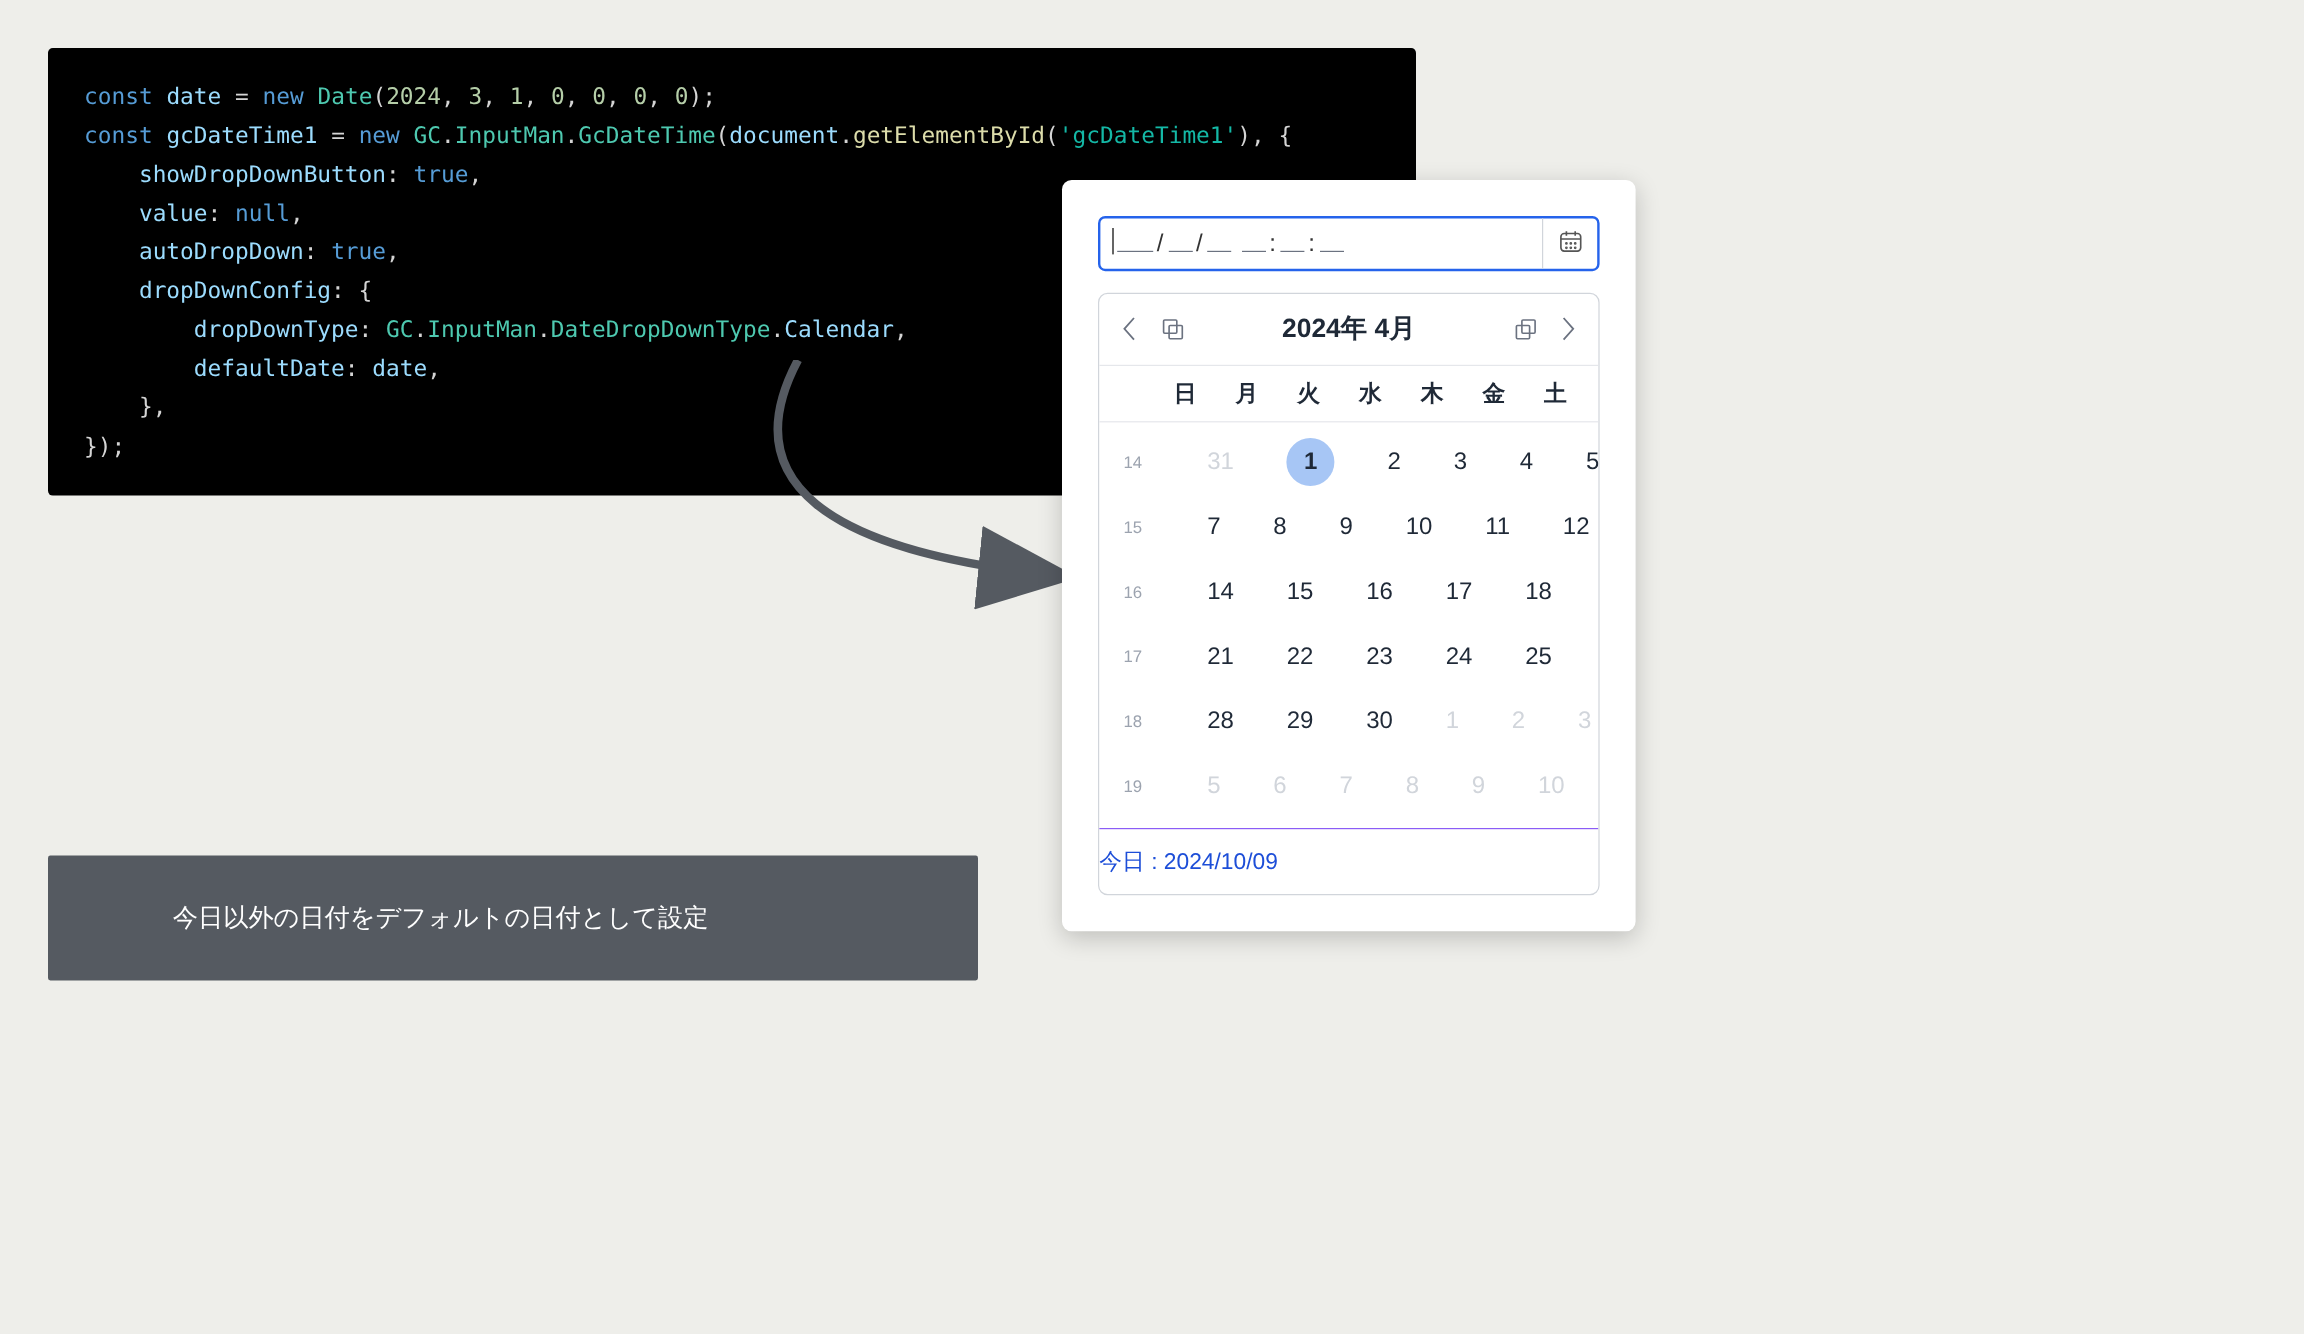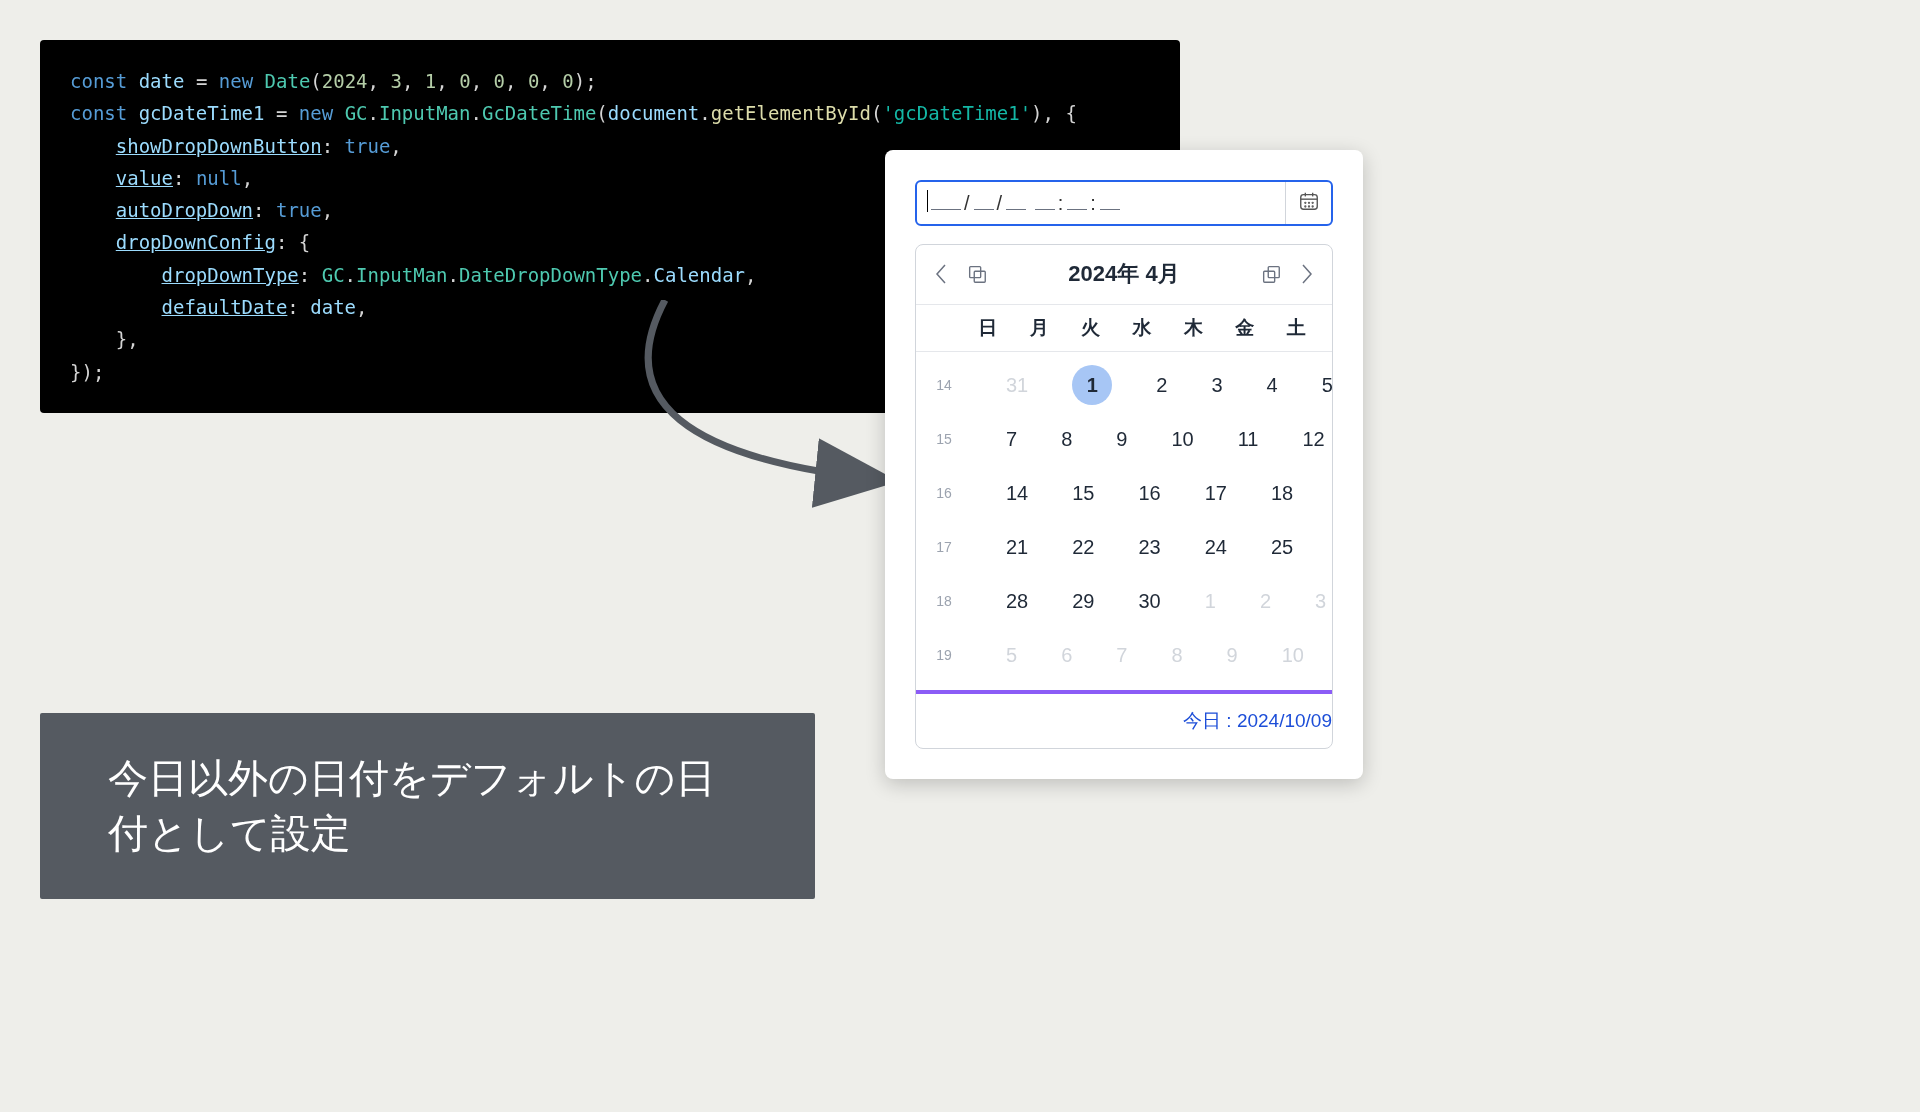--- a/index.html
+++ b/index.html
@@ -23,31 +23,31 @@
       font-size: 19px;
       line-height: 1.7;
       width: 1140px;
       white-space: pre;
     }
     .tok-keyword { color: #569cd6; }
     .tok-var { color: #9cdcfe; }
     .tok-operator { color: #d4d4d4; }
     .tok-class { color: #4ec9b0; }
     .tok-number { color: #b5cea8; }
-    .tok-prop { color: #9cdcfe; text-decoration: underline; }
+    .tok-prop { color: #9cdcfe; }
     .tok-string { color: #14b8a6; }
     .tok-method { color: #dcdcaa; }
     .tok-ns { color: #4ec9b0; }
     .tok-punct { color: #d4d4d4; }
 
     .caption-box {
       background: #555a61;
       color: #fff;
-      padding: 38px 68px;
-      font-size: 40px;
+      padding: 38px 104px;
+      font-size: 21px;
       width: 775px;
       margin-top: 300px;
       border-radius: 2px;
     }
 
     .arrow-svg {
       position: absolute;
       left: 545px;
       top: 300px;
       pointer-events: none;
@@ -185,23 +185,23 @@
       color: #d1d5db;
     }
     .cal-day.selected {
       background: #a7c6f5;
       font-weight: 700;
       width: 40px;
       margin: 0 auto;
     }
 
     .today-link {
-      text-align: right;
+      text-align: left;
       padding: 14px 0;
-      border-top: 4px solid #8b5cf6;
+      border-top: 1px solid #8b5cf6;
       color: #1d4ed8;
       font-size: 19px;
       cursor: pointer;
     }
   </style>
 </head>
 <body>
 
 <div class="code-block"><span class="tok-keyword">const</span> <span class="tok-var">date</span> <span class="tok-operator">=</span> <span class="tok-keyword">new</span> <span class="tok-class">Date</span><span class="tok-punct">(</span><span class="tok-number">2024</span><span class="tok-punct">,</span> <span class="tok-number">3</span><span class="tok-punct">,</span> <span class="tok-number">1</span><span class="tok-punct">,</span> <span class="tok-number">0</span><span class="tok-punct">,</span> <span class="tok-number">0</span><span class="tok-punct">,</span> <span class="tok-number">0</span><span class="tok-punct">,</span> <span class="tok-number">0</span><span class="tok-punct">);</span>
 <span class="tok-keyword">const</span> <span class="tok-var">gcDateTime1</span> <span class="tok-operator">=</span> <span class="tok-keyword">new</span> <span class="tok-ns">GC</span><span class="tok-punct">.</span><span class="tok-ns">InputMan</span><span class="tok-punct">.</span><span class="tok-class">GcDateTime</span><span class="tok-punct">(</span><span class="tok-var">document</span><span class="tok-punct">.</span><span class="tok-method">getElementById</span><span class="tok-punct">(</span><span class="tok-string">'gcDateTime1'</span><span class="tok-punct">),</span> <span class="tok-punct">{</span>

